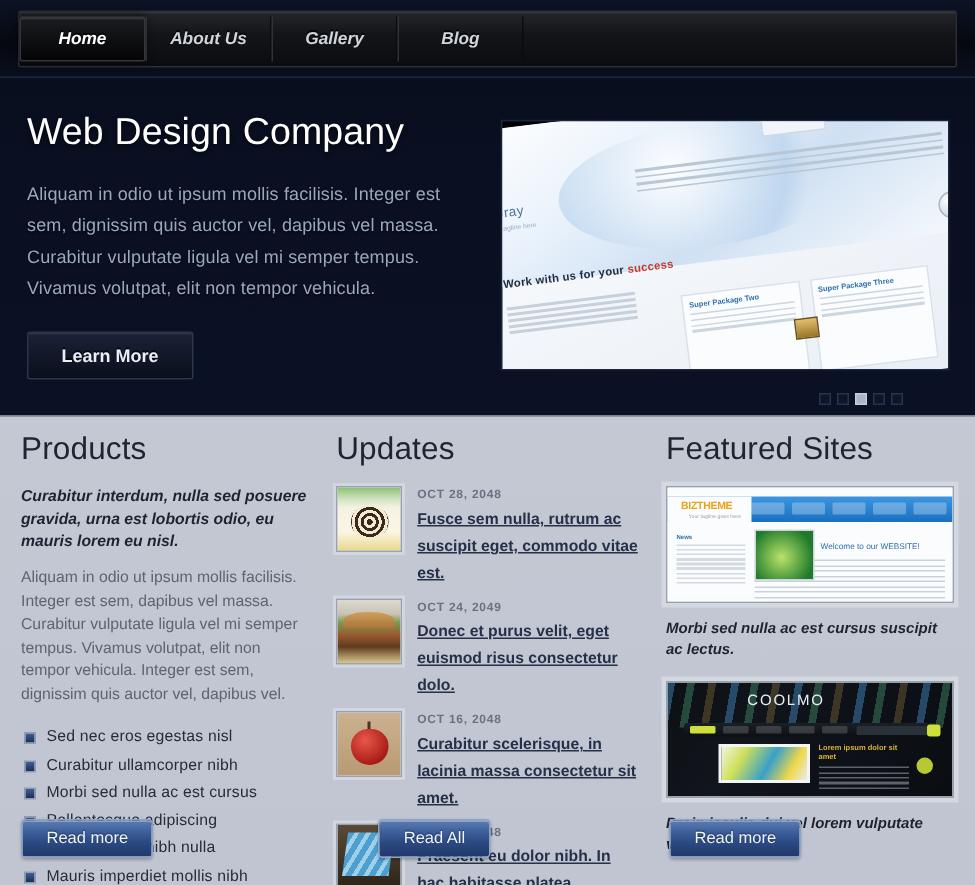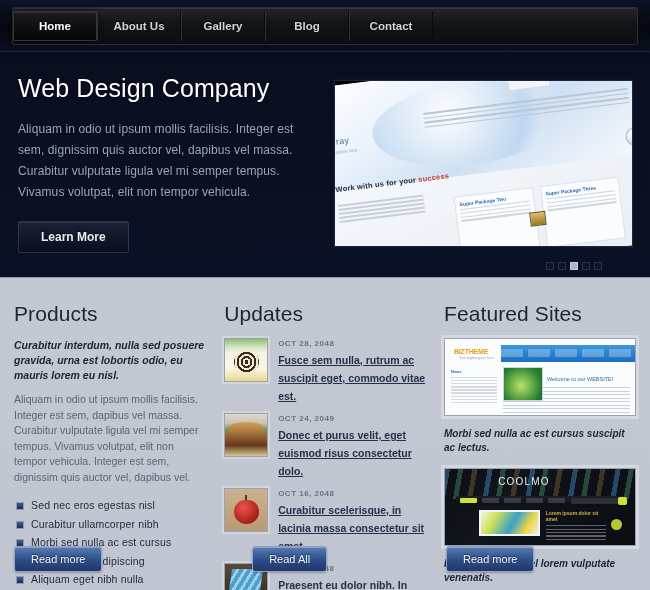--- a/index.html
+++ b/index.html
@@ -34,21 +34,21 @@
     background:linear-gradient(180deg,#5d84c4 0%,#3867ac 40%,#2b5394 70%,#23467f 100%);
     border:1px solid #7ba0d8;
     border-radius:2px;
     display:flex; align-items:center; justify-content:center;
     box-shadow:inset 0 1px 2px rgba(255,255,255,.35);
   }
   .logo-text {
     color:#eef3fb; font-size:20px; letter-spacing:.2px;
     text-shadow:0 1px 2px rgba(0,0,0,.55);
   }
-  .navmenu { display:flex; align-items:stretch; flex:1; padding:3px 0; }
+  .navmenu { display:flex; align-items:stretch; flex:1; padding:3px 0;font-style:italic; }
   .navitem {
     position:relative; display:flex; align-items:center; justify-content:center;
     padding:0 6px; min-width:84px;
     color:#cfd4dd; font-size:11.5px; font-weight:bold;
     text-shadow:0 -1px 0 rgba(0,0,0,.8);
     border-left:1px solid #303238; border-right:1px solid #0a0b0e;
   }
   .navitem:first-child { border-left:none; }
   .navitem.active {
     background:linear-gradient(180deg,#1b1c20 0%,#0f1013 50%,#050507 100%);
@@ -140,21 +140,21 @@
     width:8px; height:8px;
     background:#0e1528; border:1px solid #27344f;
   }
   .dot.active { background:#a8b6cc; border-color:#c3cfe0; }
 
   
   .content {
     position:absolute; left:0; top:277px; width:650px; height:313px;
     background:linear-gradient(180deg,#c3c8d3 0%,#c0c5d1 100%);
     border-top:1px solid #8f97a7;
-    padding:24px 14px 0 14px;
+    padding:10px 14px 0 14px;
     display:flex; gap:16px;
   }
   .col { position:relative; }
   .col-products { width:200px; }
   .col-updates  { width:210px; }
   .col-featured { width:196px; }
 
   .col-title {
     font-size:21px; font-weight:normal; color:#1f2530; letter-spacing:.1px;
     margin-bottom:12px;
@@ -316,23 +316,20 @@
           </div>
           <div class="navitem">
             <span>About Us</span>
           </div>
           <div class="navitem">
             <span>Gallery</span>
           </div>
           <div class="navitem">
             <span>Blog</span>
           </div>
-          <div class="navitem">
-            <span>Contact</span>
-          </div>
         </div>
       </div>
     </div>
 
     <div class="hero">
       <div class="hero-copy">
         <h1 class="hero-title">Web Design Company</h1>
         <p class="hero-text">Aliquam in odio ut ipsum mollis facilisis. Integer est sem, dignissim quis auctor vel, dapibus vel massa. Curabitur vulputate ligula vel mi semper tempus. Vivamus volutpat, elit non tempor vehicula.</p>
         <a class="hero-btn">Learn More</a>
       </div>

